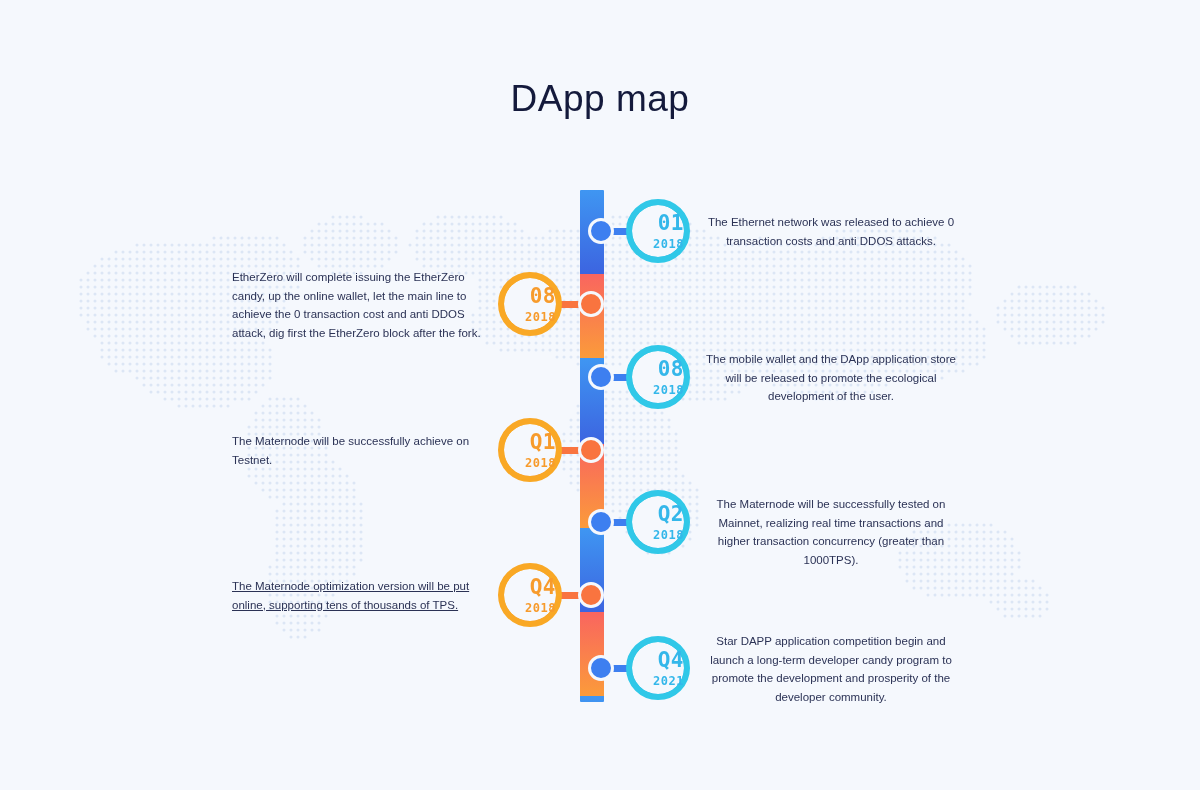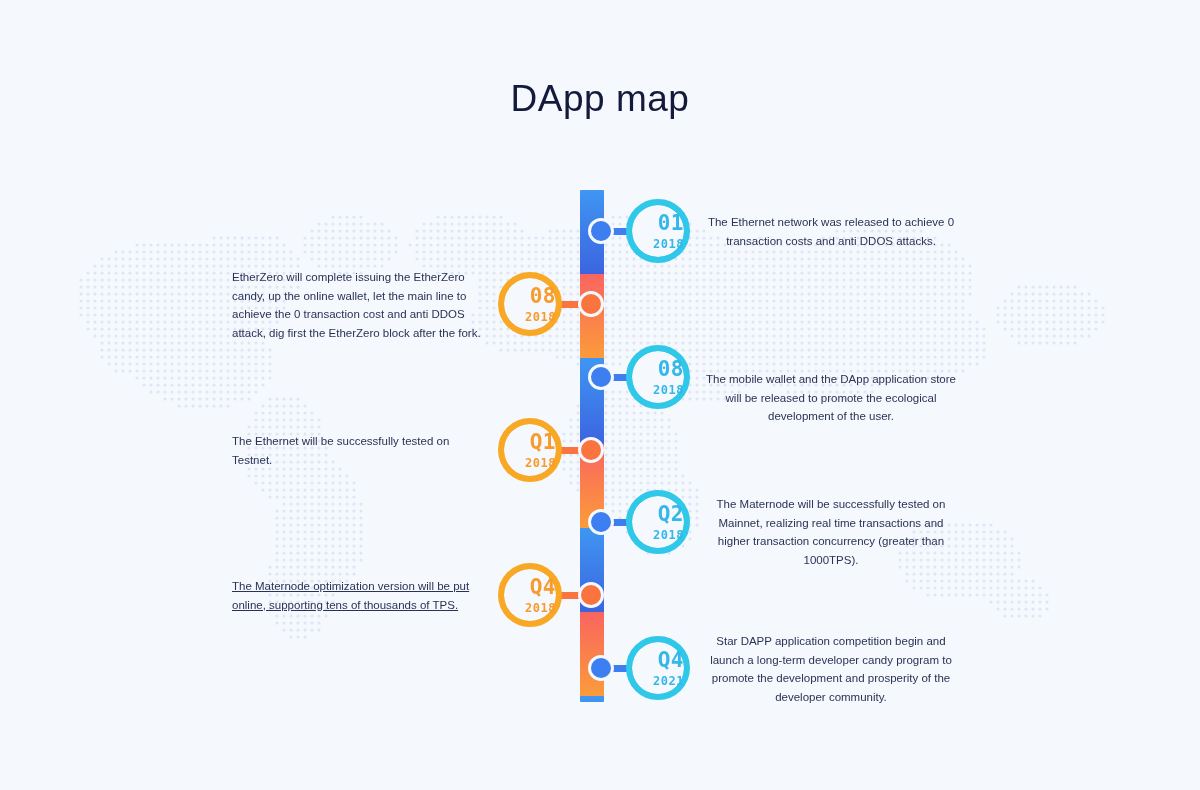--- a/index.html
+++ b/index.html
@@ -194,30 +194,30 @@
       </div>
       <div class="desc left" style="top: -36px;">EtherZero will complete issuing the EtherZero candy, up the online wallet, let the main line to achieve the 0 transaction cost and anti DDOS attack, dig first the EtherZero block after the fork.</div>
     </div>
     <div class="row" style="top: 377px;">
       <div class="stub right" style="background: rgb(61, 127, 240);"></div>
       <div class="dot right dot-blue"></div>
       <div class="ring right ring-blue">
         <div class="ring-num">08</div>
         <div class="ring-year">2018</div>
       </div>
-      <div class="desc right" style="top: -27px; margin-top: 20px;">The mobile wallet and the DApp application store will be released to promote the ecological development of the user.</div>
+      <div class="desc right" style="top: -27px;">The mobile wallet and the DApp application store will be released to promote the ecological development of the user.</div>
     </div>
     <div class="row" style="top: 450px;">
       <div class="stub left" style="background: rgb(249, 116, 63);"></div>
       <div class="dot left dot-orange"></div>
       <div class="ring left ring-orange">
         <div class="ring-num">Q1</div>
         <div class="ring-year">2018</div>
       </div>
-      <div class="desc left" style="top: -18px;">The Ethernet will be successfully tested on Testnet.</div>
+      <div class="desc left" style="top: -18px;">The Maternode will be successfully achieve on Testnet.</div>
     </div>
     <div class="row" style="top: 522px;">
       <div class="stub right" style="background: rgb(61, 127, 240);"></div>
       <div class="dot right dot-blue"></div>
       <div class="ring right ring-blue">
         <div class="ring-num">Q2</div>
         <div class="ring-year">2018</div>
       </div>
       <div class="desc right" style="top: -27px;">The Maternode will be successfully tested on Mainnet, realizing real time transactions and higher transaction concurrency (greater than 1000TPS).</div>
     </div>

